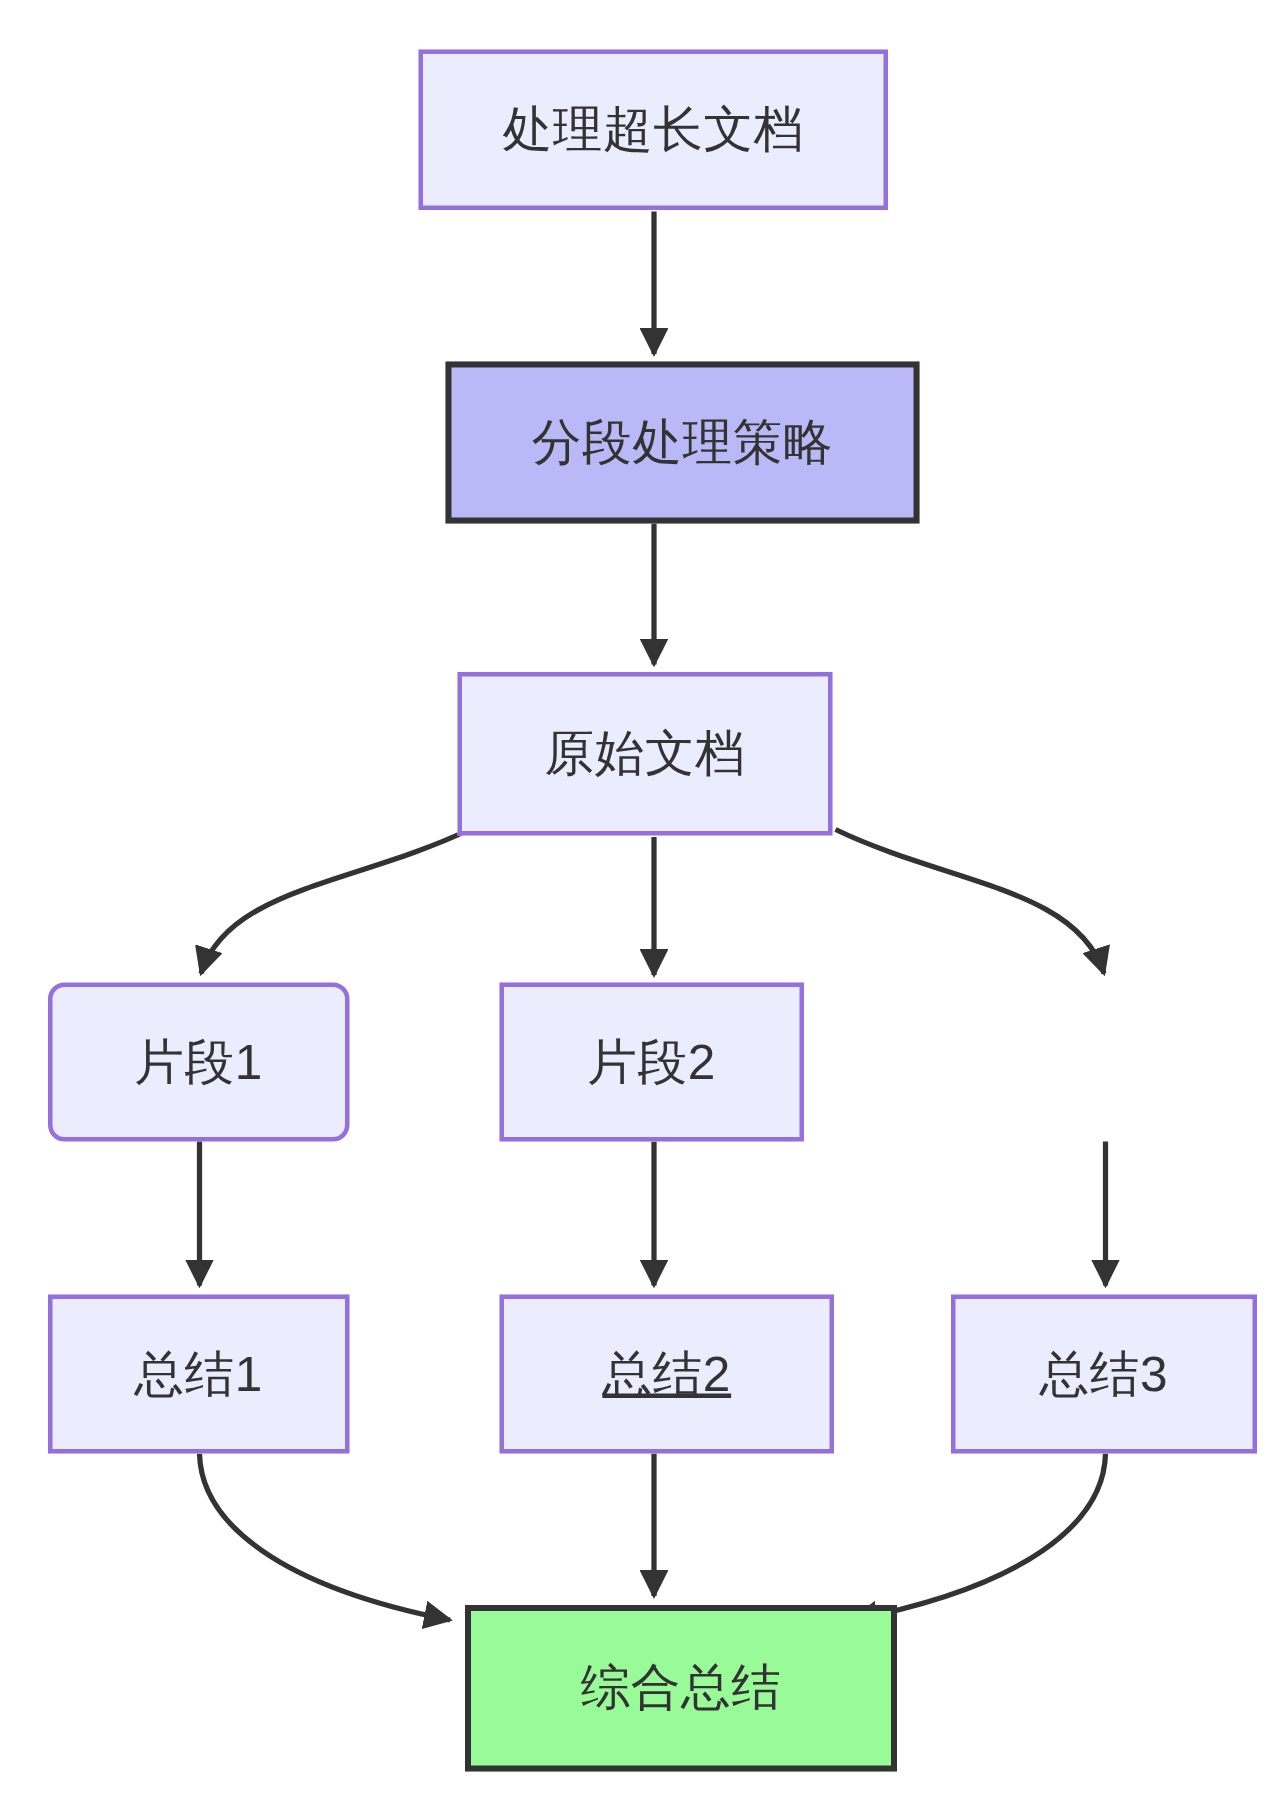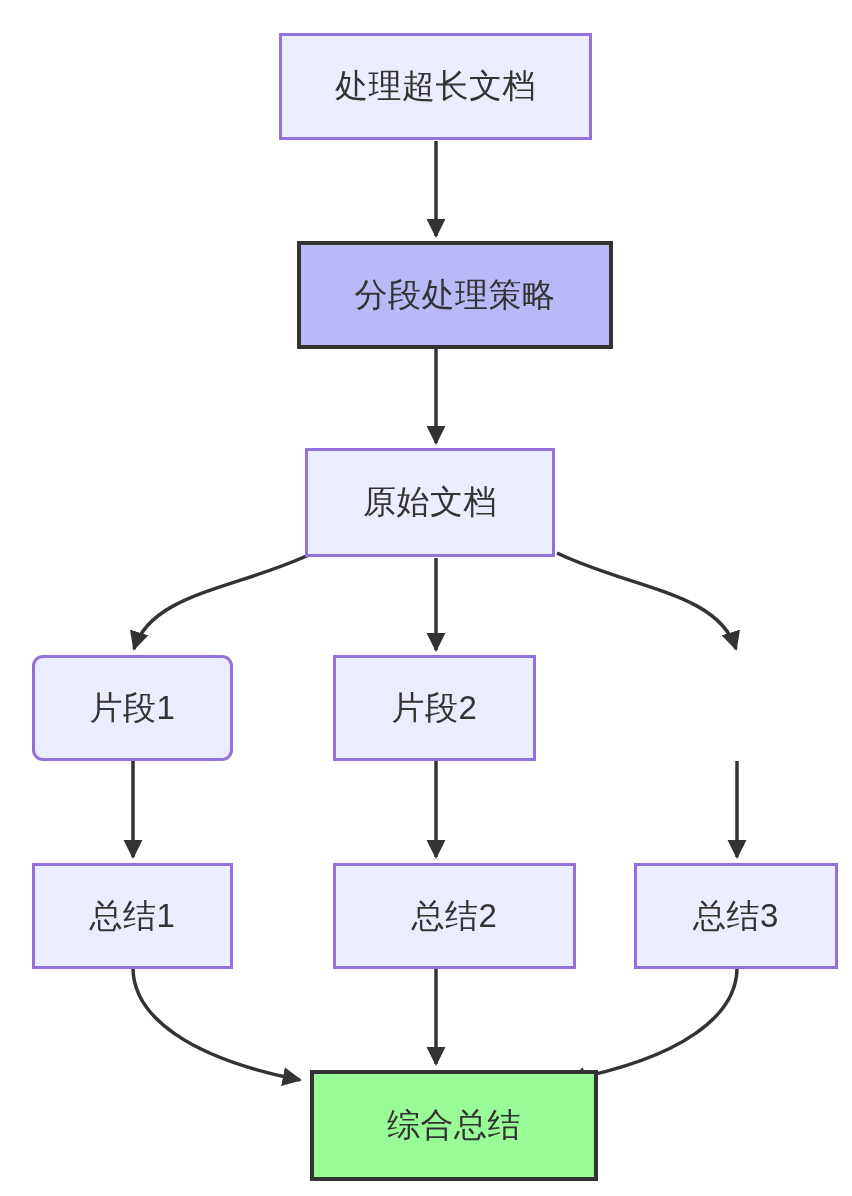--- a/index.html
+++ b/index.html
@@ -85,18 +85,18 @@
   </svg>
 
   <div class="node default" style="left:279px; top:33px;  width:313px; height:107px;">处理超长文档</div>
   <div class="node highlight" style="left:277px; top:241px; width:316px; height:108px;margin-left:20px;">分段处理策略</div>
   <div class="node default" style="left:305px; top:448px; width:250px; height:109px;">原始文档</div>
 
   <div class="node default" style="left:32px;  top:655px; width:201px; height:106px;border-radius:11px;">片段1</div>
   <div class="node default" style="left:333px; top:655px; width:203px; height:106px;">片段2</div>
 
   <div class="node default" style="left:32px;  top:863px; width:201px; height:106px;">总结1</div>
-  <div class="node default" style="left:333px; top:863px; width:243px; height:106px;">总结2</div>
+  <div class="node default" style="left:333px; top:863px; width:223px; height:106px;text-decoration:underline;">总结2</div>
   <div class="node default" style="left:634px; top:863px; width:204px; height:106px;">总结3</div>
 
   <div class="node result" style="left:310px; top:1070px; width:288px; height:111px;">综合总结</div>
 
 </div>
 
 </body></html>

